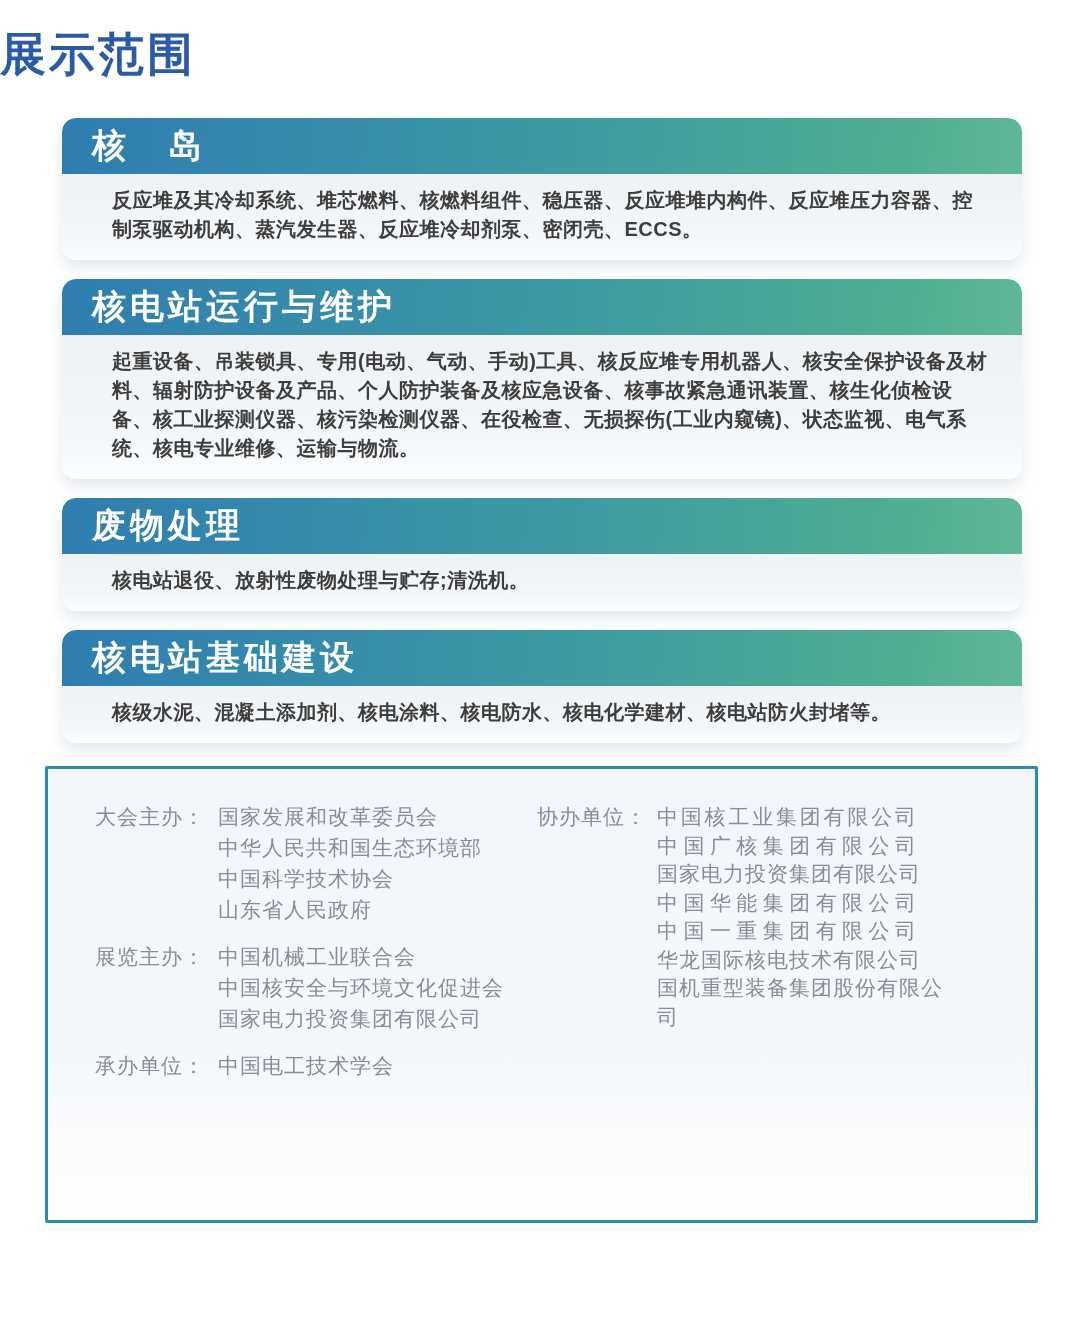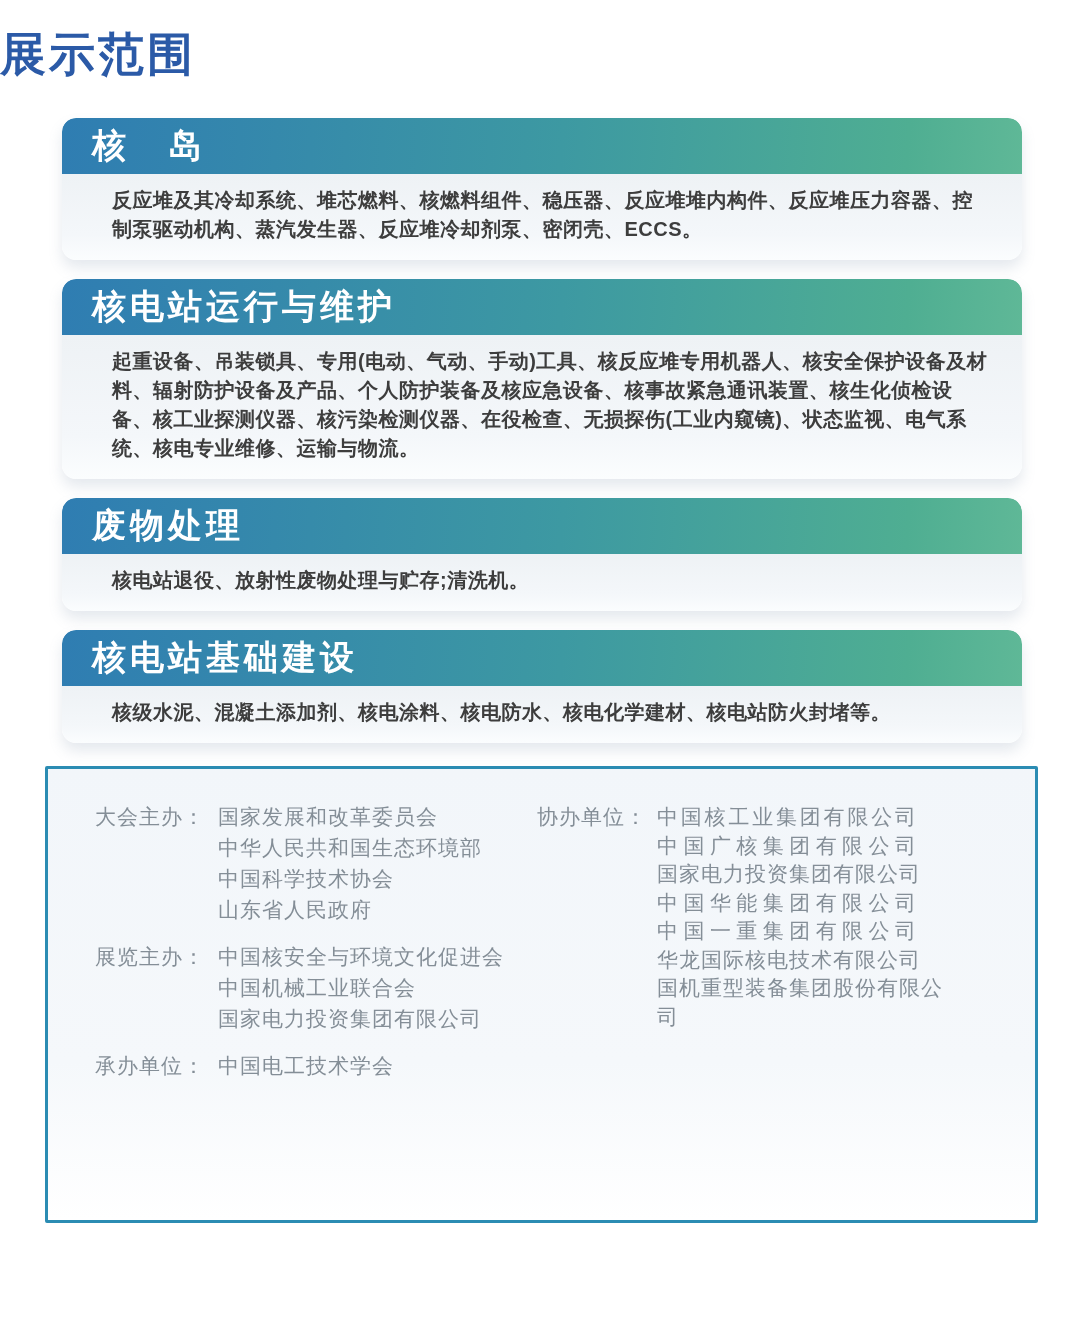--- a/index.html
+++ b/index.html
@@ -157,22 +157,22 @@
           <div class="org-item">国家发展和改革委员会</div>
           <div class="org-item">中华人民共和国生态环境部</div>
           <div class="org-item">中国科学技术协会</div>
           <div class="org-item">山东省人民政府</div>
         </div>
       </div>
 
       <div class="org-group">
         <div class="org-label">展览主办：</div>
         <div class="org-items">
+          <div class="org-item">中国机械工业联合会</div>
           <div class="org-item">中国核安全与环境文化促进会</div>
-          <div class="org-item">中国机械工业联合会</div>
           <div class="org-item">国家电力投资集团有限公司</div>
         </div>
       </div>
 
       <div class="org-group">
         <div class="org-label">承办单位：</div>
         <div class="org-items">
           <div class="org-item">中国电工技术学会</div>
 
         </div>

